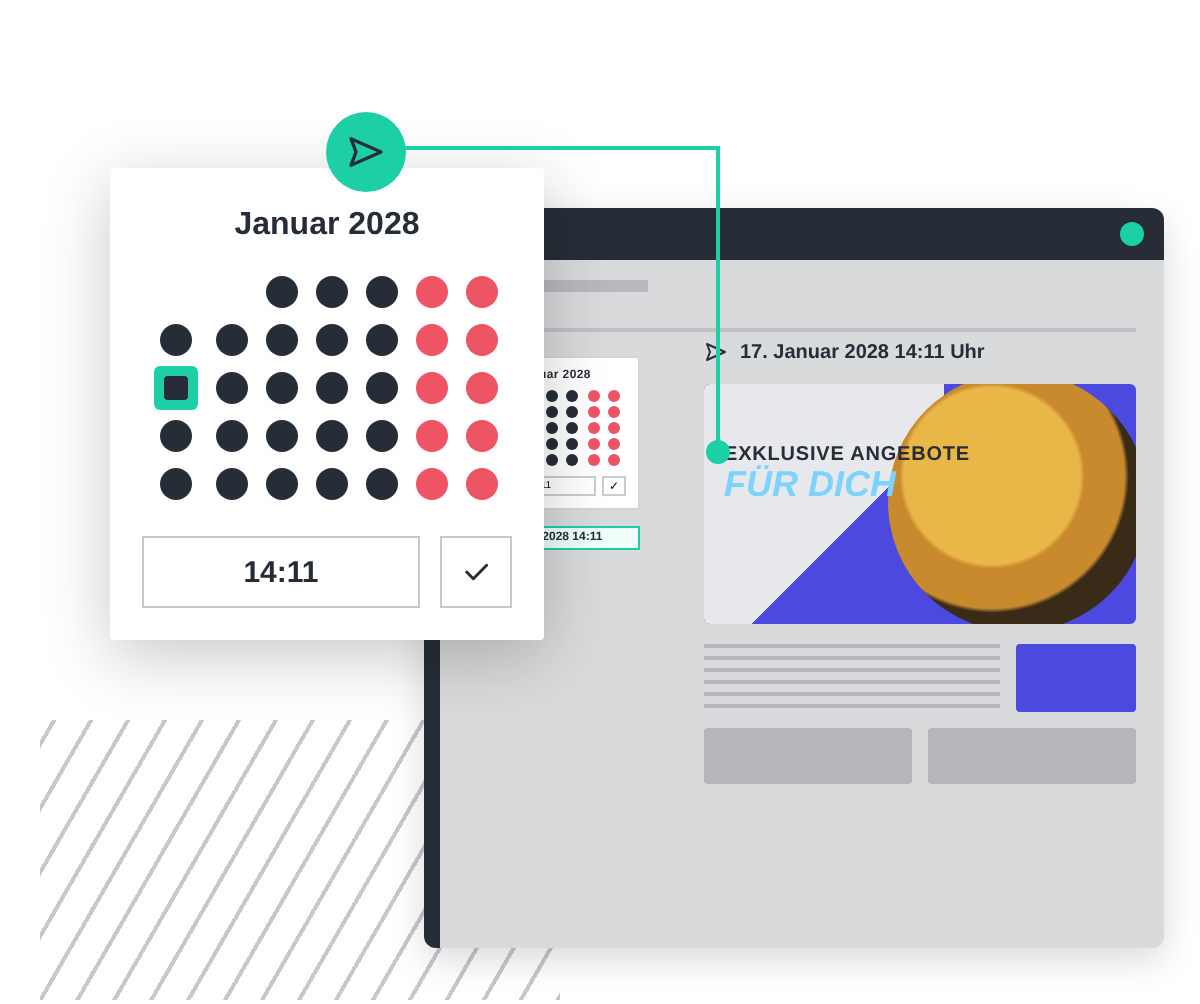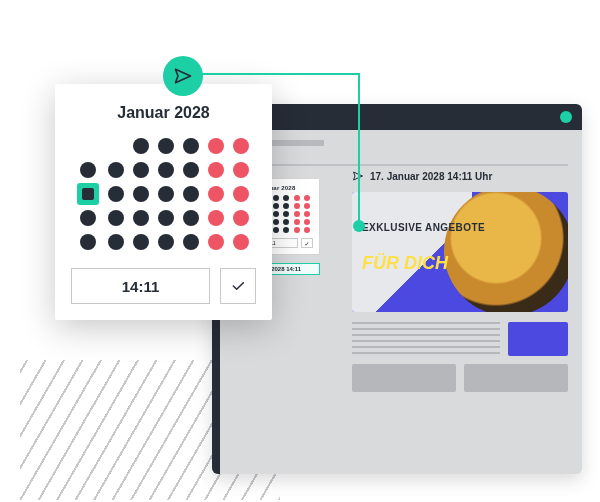--- a/index.html
+++ b/index.html
@@ -53,21 +53,21 @@
   .hero::before{
     content:""; position:absolute; left:0; top:0; width:120px; height:120px;
     background:linear-gradient(135deg,#e7e8ec 0 60%, transparent 60%);
   }
   .hero-img {
     position:absolute; right:-6px; top:-6px; width:130px; height:130px; border-radius:50%;
     background: radial-gradient(circle at 40% 40%, #e9b648 0 40%, #c98a2e 42% 60%, #3a2a18 62% 100%);
     clip-path: inset(6px 0 0 0);
   }
   .hero-t1 { position:absolute; left:10px; top:30px; font-size:10px; font-weight:700; letter-spacing:.4px; color:#272d37;}
-  .hero-t2 { position:absolute; left:10px; top:61px; font-size:18px; font-weight:700; font-style:italic; color:#fde047;}
+  .hero-t2 { position:absolute; left:10px; top:40px; font-size:18px; font-weight:700; font-style:italic; color:#7dd3fc;}
   .bar-footer { display:flex; margin-top:10px; gap:8px; }
   .lines-col { flex:1; background:repeating-linear-gradient(#b6b7bb 0 2px, transparent 2px 6px); height:34px;}
   .block-col { width:60px; height:34px; background:#4b49e0; border-radius:2px;}
   .bar-under { display:flex; gap:8px; margin-top:8px;}
   .bar-under > div { flex:1; height:28px; background:#b6b7bb; border-radius:2px;}
 
   
   .connector-v { position:absolute; left:358px; top:73px; width:2px; height:152px; background:#1dcfa5; z-index:6;}
   .connector-h { position:absolute; left:183px; top:73px; width:176px; height:2px; background:#1dcfa5; z-index:6;}
   .connector-dot { position:absolute; left:353px; top:220px; width:12px; height:12px; border-radius:50%; background:#1dcfa5; z-index:6;}

